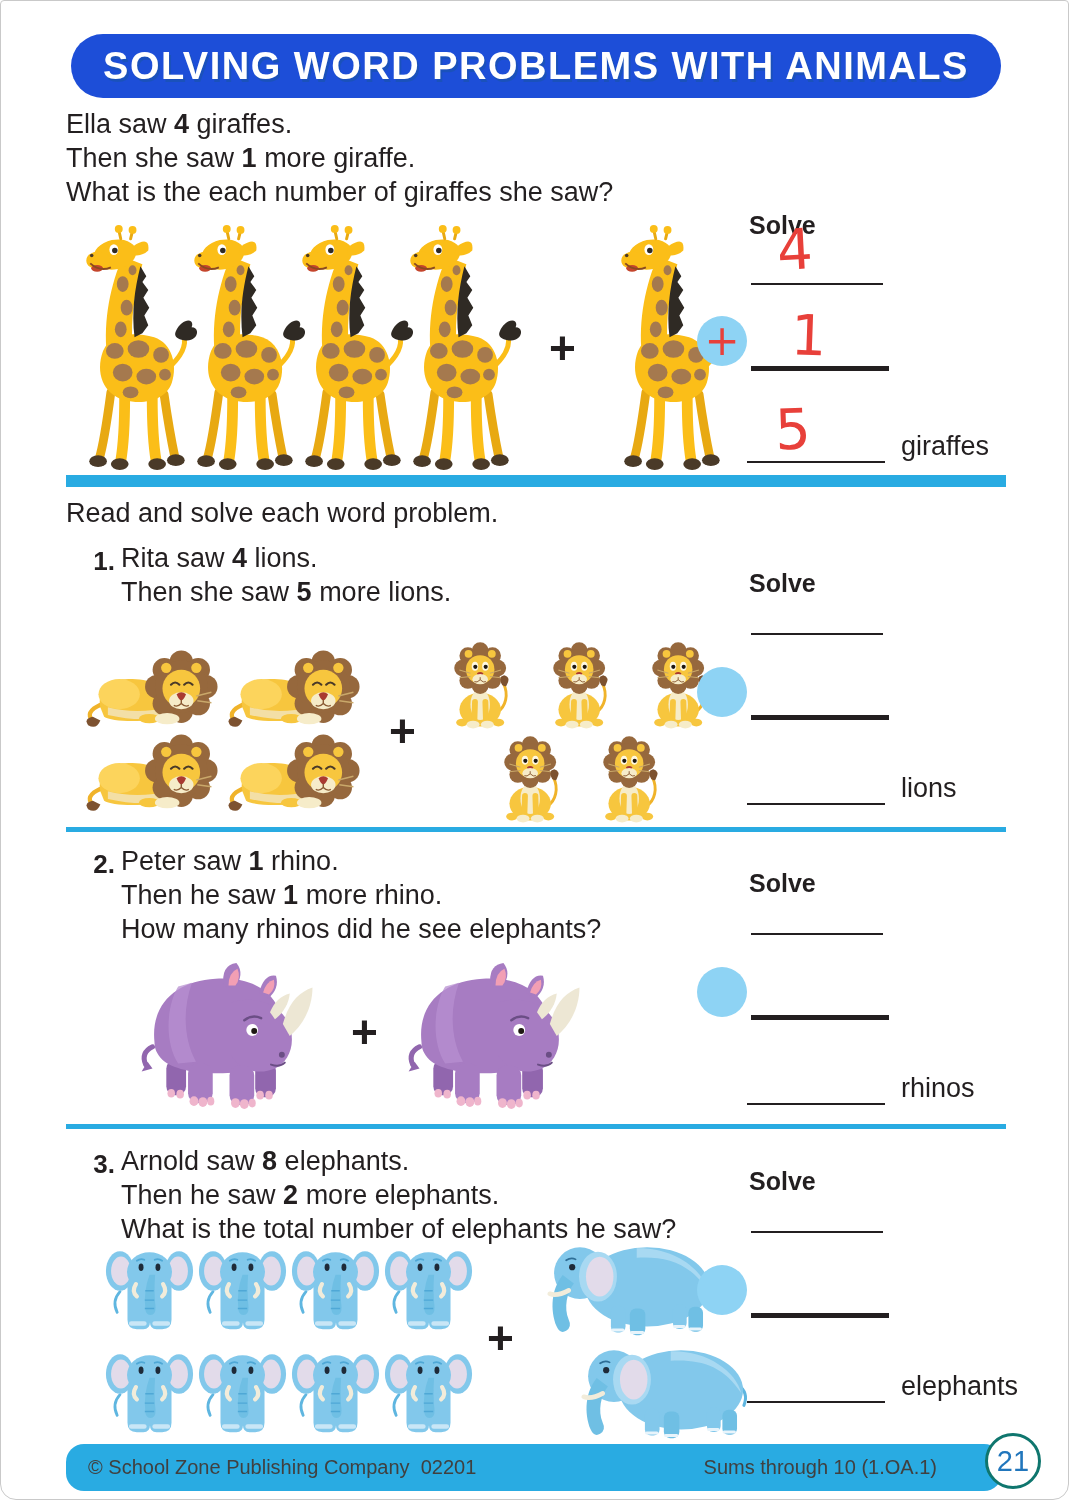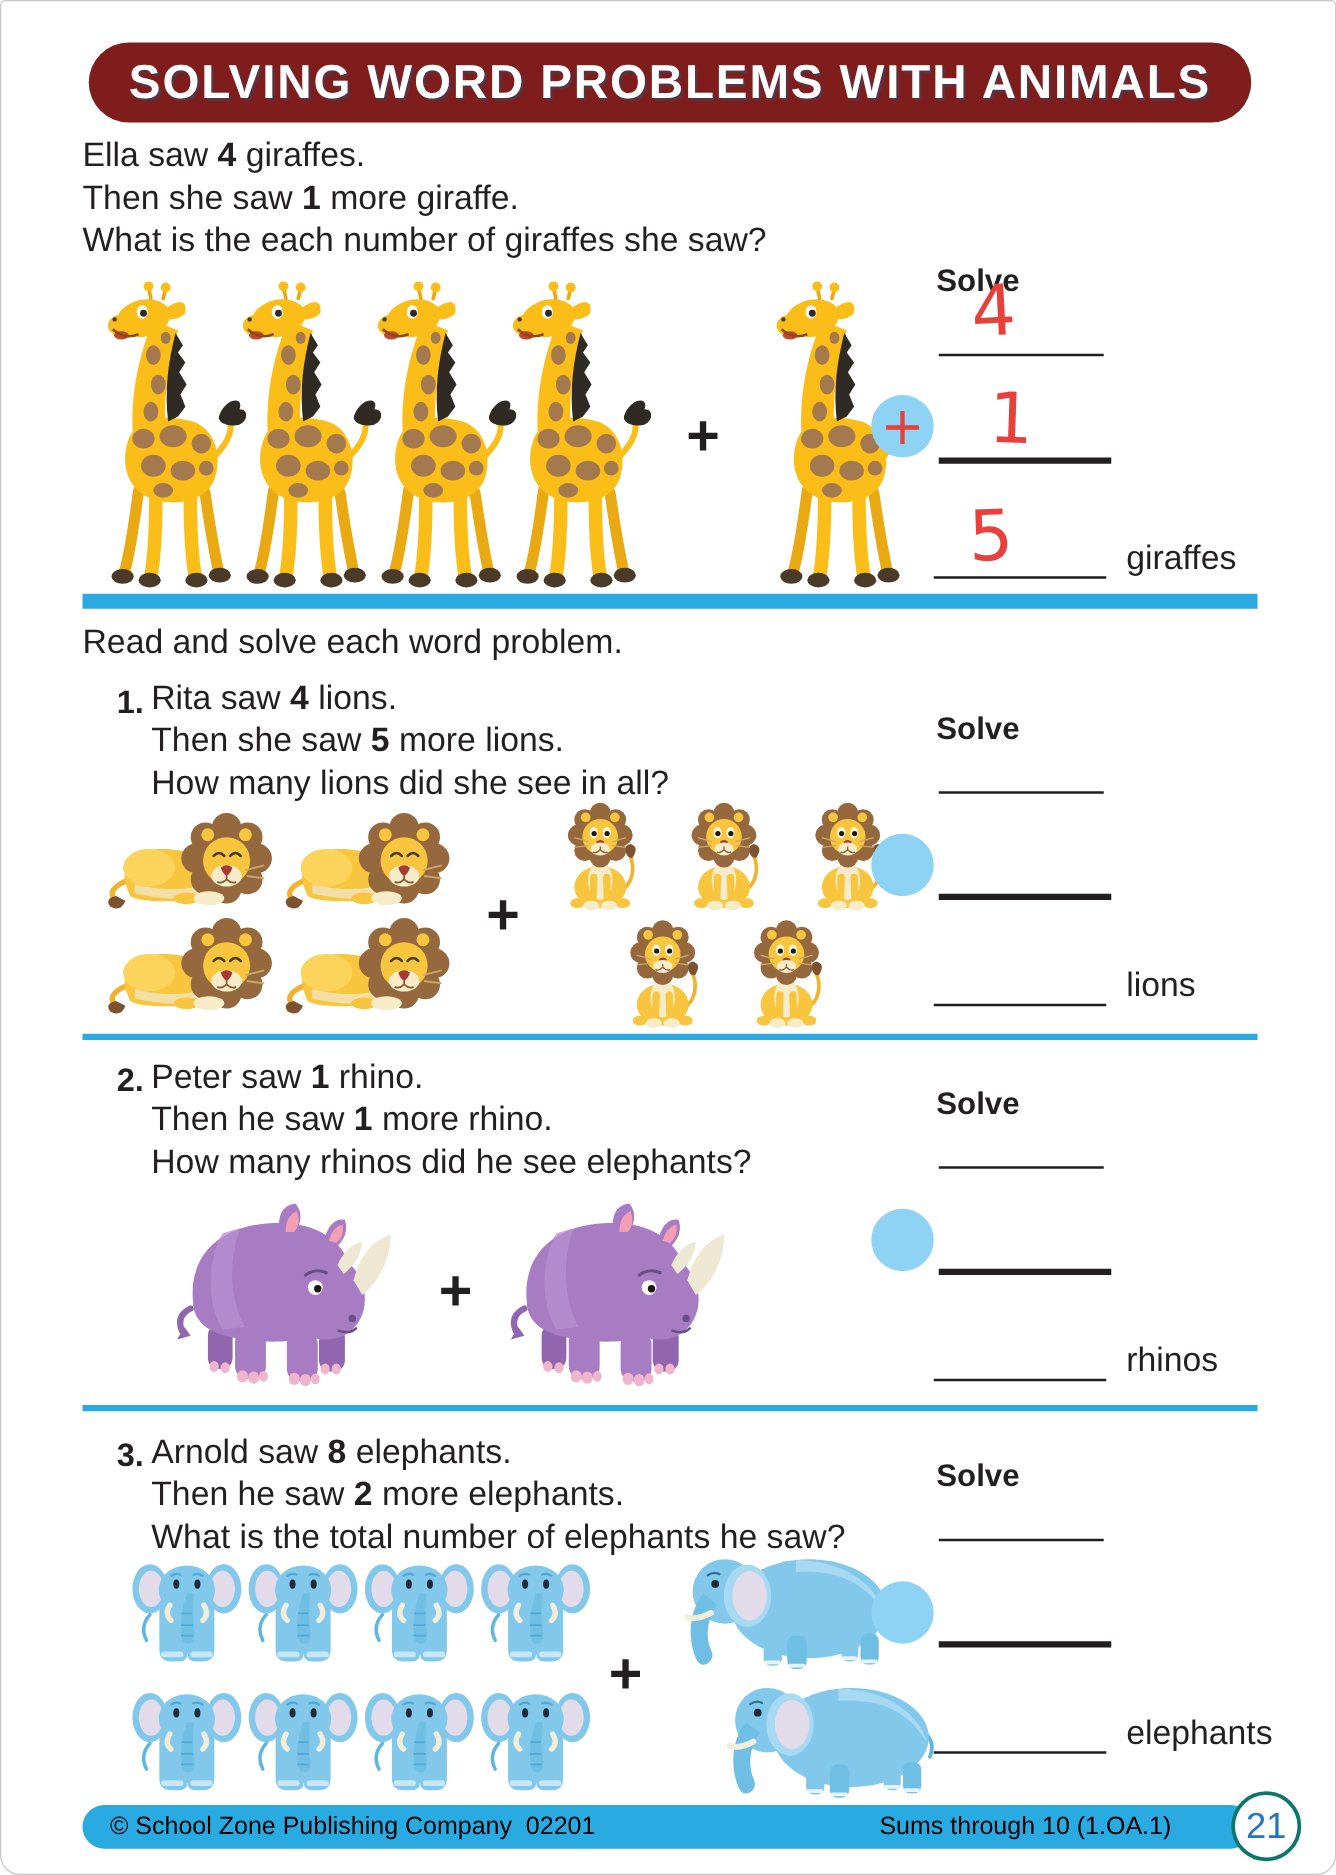--- a/index.html
+++ b/index.html
@@ -2,41 +2,41 @@
 <html><head>
 <meta charset="utf-8">
 <style>
   *{margin:0;padding:0;box-sizing:border-box}
   html,body{background:#ffffff}
   body{font-family:"Liberation Sans",sans-serif;color:#231F20;-webkit-font-smoothing:antialiased}
   .page{position:relative;width:1069px;height:1500px;background:#fff;border:1px solid #c9c9c9;
         border-radius:4px 4px 16px 16px;overflow:hidden}
 
   
-  .banner{position:absolute;left:70px;top:33px;width:930px;height:64px;background:#7f1d1d;
+  .banner{position:absolute;left:70px;top:33px;width:930px;height:64px;background:#1d4ed8;
           border-radius:32px;display:flex;align-items:center;justify-content:center}
   .banner h1{font-size:38px;font-weight:bold;color:#fff;letter-spacing:1.5px;
              text-shadow:2px 3px 0 rgba(24,88,134,.35);white-space:nowrap}
 
   
   .wtext{font-size:27px;line-height:34px;color:#231F20}
   .bnum{font-weight:bold}
   .ex-text{position:absolute;left:65px;top:106px}
   .instruction{position:absolute;left:65px;top:497px;font-size:27px}
   .problem-text{position:absolute;display:flex}
   .pnum{font-weight:bold;font-size:26px;width:32px;margin-right:6px;text-align:right;padding-top:3px}
 
   
   .divider{position:absolute;left:65px;width:940px;background:#29ABE2}
   #div1{top:474px;height:12px}
   #div2{top:826px;height:5px}
   #div3{top:1123px;height:5px}
-  .footer{position:absolute;left:65px;top:1443px;width:936px;height:35px;background:#29ABE2;
+  .footer{position:absolute;left:65px;top:1443px;width:936px;height:47px;background:#29ABE2;
           border-radius:18px;display:flex;align-items:center;justify-content:space-between;
-          padding:0 22px;color:#000000;font-size:20px}
+          padding:0 22px;color:#404040;font-size:20px}
   .footer span{white-space:pre}
   .footer .fright{margin-right:43px}
   .pagenum{position:absolute;left:984px;top:1432px;width:56px;height:56px;background:#fff;
            border:3px solid #0f766e;border-radius:50%;display:flex;align-items:center;
            justify-content:center;color:#2176BC;font-size:29px}
 
   
   .solve{position:absolute;left:688px;width:330px;height:270px}
   .slabel{position:absolute;left:60px;top:0;font-weight:bold;font-size:25px}
   .sline{position:absolute;background:#231F20}
@@ -317,21 +317,20 @@
 
   <div class="divider" id="div1"></div>
 
   <div class="instruction">Read and solve each word problem.</div>
 
   <div class="problem-text wtext" style="left:82px;top:540px">
     <div class="pnum">1.</div>
     <div>
       <div><span>Rita saw </span><span class="bnum">4</span><span> lions.</span></div>
       <div><span>Then she saw </span><span class="bnum">5</span><span> more lions.</span></div>
-      <div><span>How many lions did she see in all?</span></div>
     </div>
   </div>
   <div class="illo" id="p1-illo">
     <div class="group gleft">
         <svg class="animal lion-lying">
           <use href="#an-lion-lying" xlink:href="#an-lion-lying"></use>
         </svg>
         <svg class="animal lion-lying">
           <use href="#an-lion-lying" xlink:href="#an-lion-lying"></use>
         </svg>

